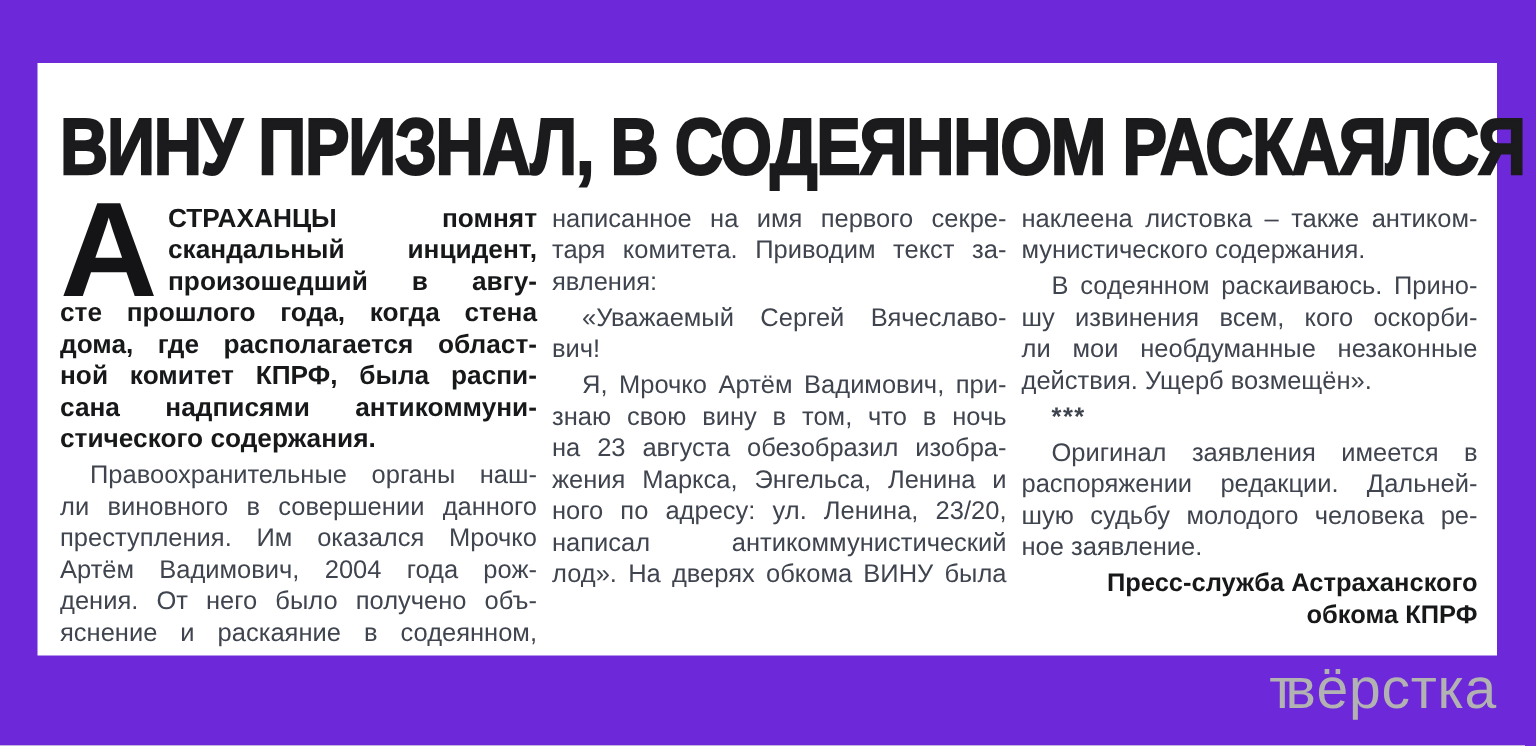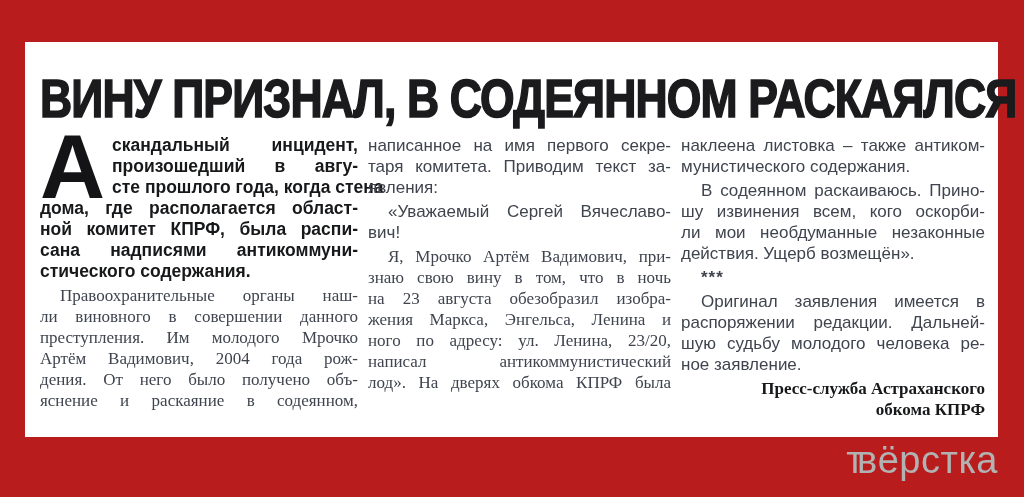--- a/index.html
+++ b/index.html
@@ -8,21 +8,21 @@
     width: 1024px;
     height: 497px;
     background: #d8d8d8;
     font-family: "Liberation Sans", sans-serif;
     overflow: hidden;
   }
   .page {
     position: relative;
     width: 1024px;
     height: 497px;
-    background: #b91c1c;
+    background: #6d28d9;
   }
   .card {
     position: absolute;
     left: 25px;
     top: 42px;
     width: 973px;
     height: 395px;
     background: #ffffff;
     box-sizing: border-box;
     padding: 36px 13px 14px 15px;
@@ -45,21 +45,21 @@
     gap: 10px;
     font-size: 17px;
     line-height: 21px;
     color: #3f444e;
   }
   .col { box-sizing: border-box; }
   .col-0 { width: 318px; }
   .col-1 { width: 303px; }
   .col-2 { flex: 1; }
   .para { margin: 0 0 3px 0; }
-  .para:last-child { margin-bottom: 0; font-family: Liberation Serif, serif; }
+  .para:last-child { margin-bottom: 0; }
   .line {
     text-align: justify;
     text-align-last: justify;
     white-space: nowrap;
     overflow: visible;
   }
   .line.last { text-align-last: left; }
   .line.first-indent { padding-left: 20px; }
   .para.lead {
     font-weight: bold;
@@ -103,32 +103,33 @@
 </head>
 <body>
 
 <div class="page">
   <div class="card">
     <h1 class="headline">ВИНУ ПРИЗНАЛ, В СОДЕЯННОМ РАСКАЯЛСЯ</h1>
     <div class="columns">
       <div class="col col-0">
           <div class="para lead">
             <span class="dropcap">А</span>
+            <div class="line">СТРАХАНЦЫ помнят</div>
             <div class="line">скандальный инцидент,</div>
             <div class="line">произошедший в авгу-</div>
             <div class="line">сте прошлого года, когда стена</div>
             <div class="line">дома, где располагается област-</div>
             <div class="line">ной комитет КПРФ, была распи-</div>
             <div class="line">сана надписями антикоммуни-</div>
             <div class="line last">стического содержания.</div>
           </div>
           <div class="para body">
             <div class="line first-indent">Правоохранительные органы наш-</div>
             <div class="line">ли виновного в совершении данного</div>
-            <div class="line">преступления. Им молодого Мрочко</div>
+            <div class="line">преступления. Им оказался Мрочко</div>
             <div class="line">Артём Вадимович, 2004 года рож-</div>
             <div class="line">дения. От него было получено объ-</div>
             <div class="line">яснение и раскаяние в содеянном,</div>
           </div>
         </div>
       <div class="col col-1">
           <div class="para body">
             <div class="line">написанное на имя первого секре-</div>
             <div class="line">таря комитета. Приводим текст за-</div>
             <div class="line last">явления:</div>
@@ -137,21 +138,21 @@
             <div class="line first-indent">«Уважаемый Сергей Вячеславо-</div>
             <div class="line last">вич!</div>
           </div>
           <div class="para body">
             <div class="line first-indent">Я, Мрочко Артём Вадимович, при-</div>
             <div class="line">знаю свою вину в том, что в ночь</div>
             <div class="line">на 23 августа обезобразил изобра-</div>
             <div class="line">жения Маркса, Энгельса, Ленина и</div>
             <div class="line">ного по адресу: ул. Ленина, 23/20,</div>
             <div class="line">написал антикоммунистический</div>
-            <div class="line">лод». На дверях обкома КПРФ была</div>
+            <div class="line">лод». На дверях обкома ВИНУ была</div>
           </div>
         </div>
       <div class="col col-2">
           <div class="para body">
             <div class="line">наклеена листовка – также антиком-</div>
             <div class="line last">мунистического содержания.</div>
           </div>
           <div class="para body">
             <div class="line first-indent">В содеянном раскаиваюсь. Прино-</div>
             <div class="line">шу извинения всем, кого оскорби-</div>

